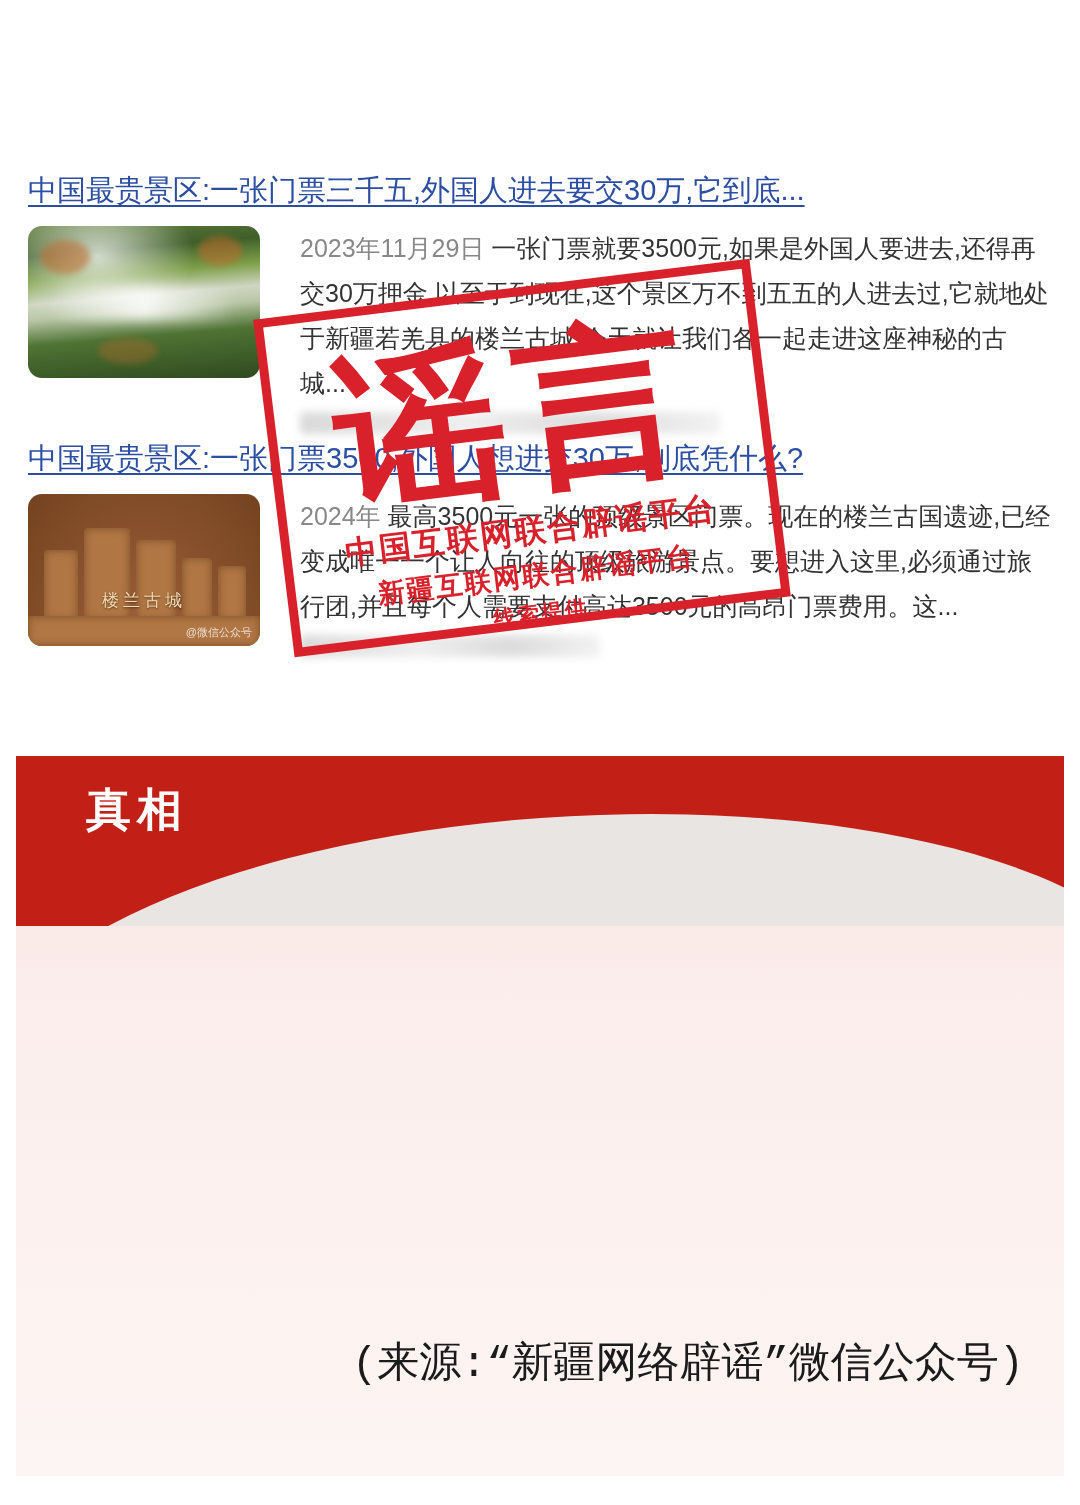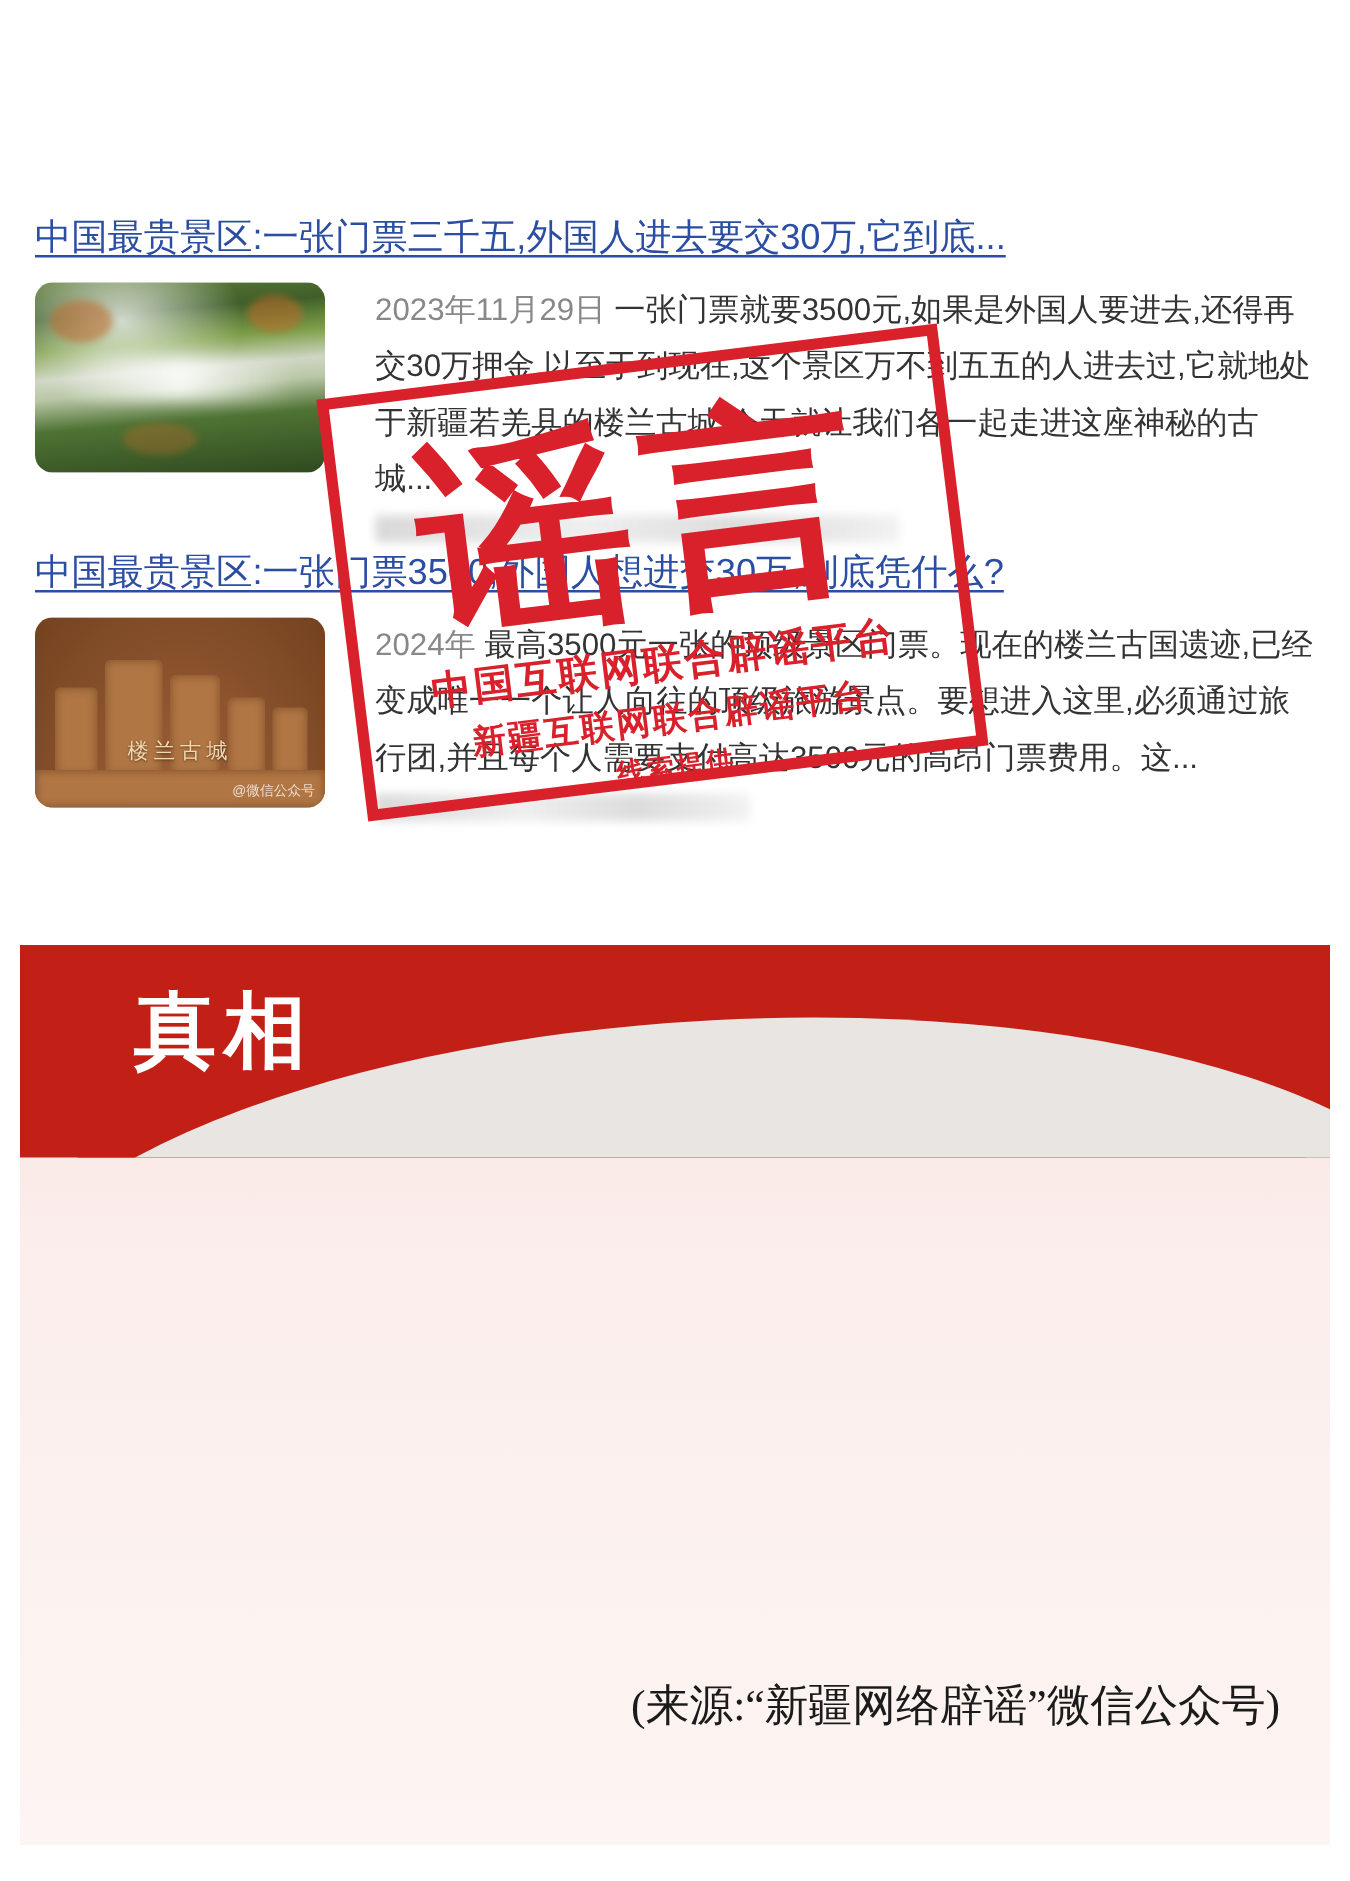--- a/index.html
+++ b/index.html
@@ -210,47 +210,46 @@
     height: 230px;
     background: #c22017;
     border-radius: 50% 50% 0 0 / 100% 100% 0 0;
     transform: rotate(1.5deg);
   }
   .truth-title {
     position: absolute;
     left: 70px;
     top: 24px;
     color: #ffffff;
-    font-size: 66px;
+    font-size: 45px;
     letter-spacing: 6px;
     font-family: "DejaVu Sans", "Liberation Sans", sans-serif;
     font-weight: bold;
     z-index: 3;
-    margin-left: 21px;
   }
 
   .truth-body {
     position: absolute;
     left: 46px;
     top: 190px;
     width: 966px;
     font-family: "DejaVu Serif", "Liberation Serif", serif;
     font-size: 35px;
     line-height: 61px;
     color: #1b1b1b;
     text-align: justify;
     text-indent: 70px;
     letter-spacing: 0.5px;
   }
   .truth-source {
     position: absolute;
     right: 40px;
     top: 582px;
-    font-family: Liberation Serif, serif;
-    font-size: 35px;
+    font-family: Liberation Mono, monospace;
+    font-size: 42px;
     line-height: 54px;
     color: #1b1b1b;
   }
 </style>
 </head>
 <body>
 
 <div class="search-area">
 
   <div class="result result-1">

